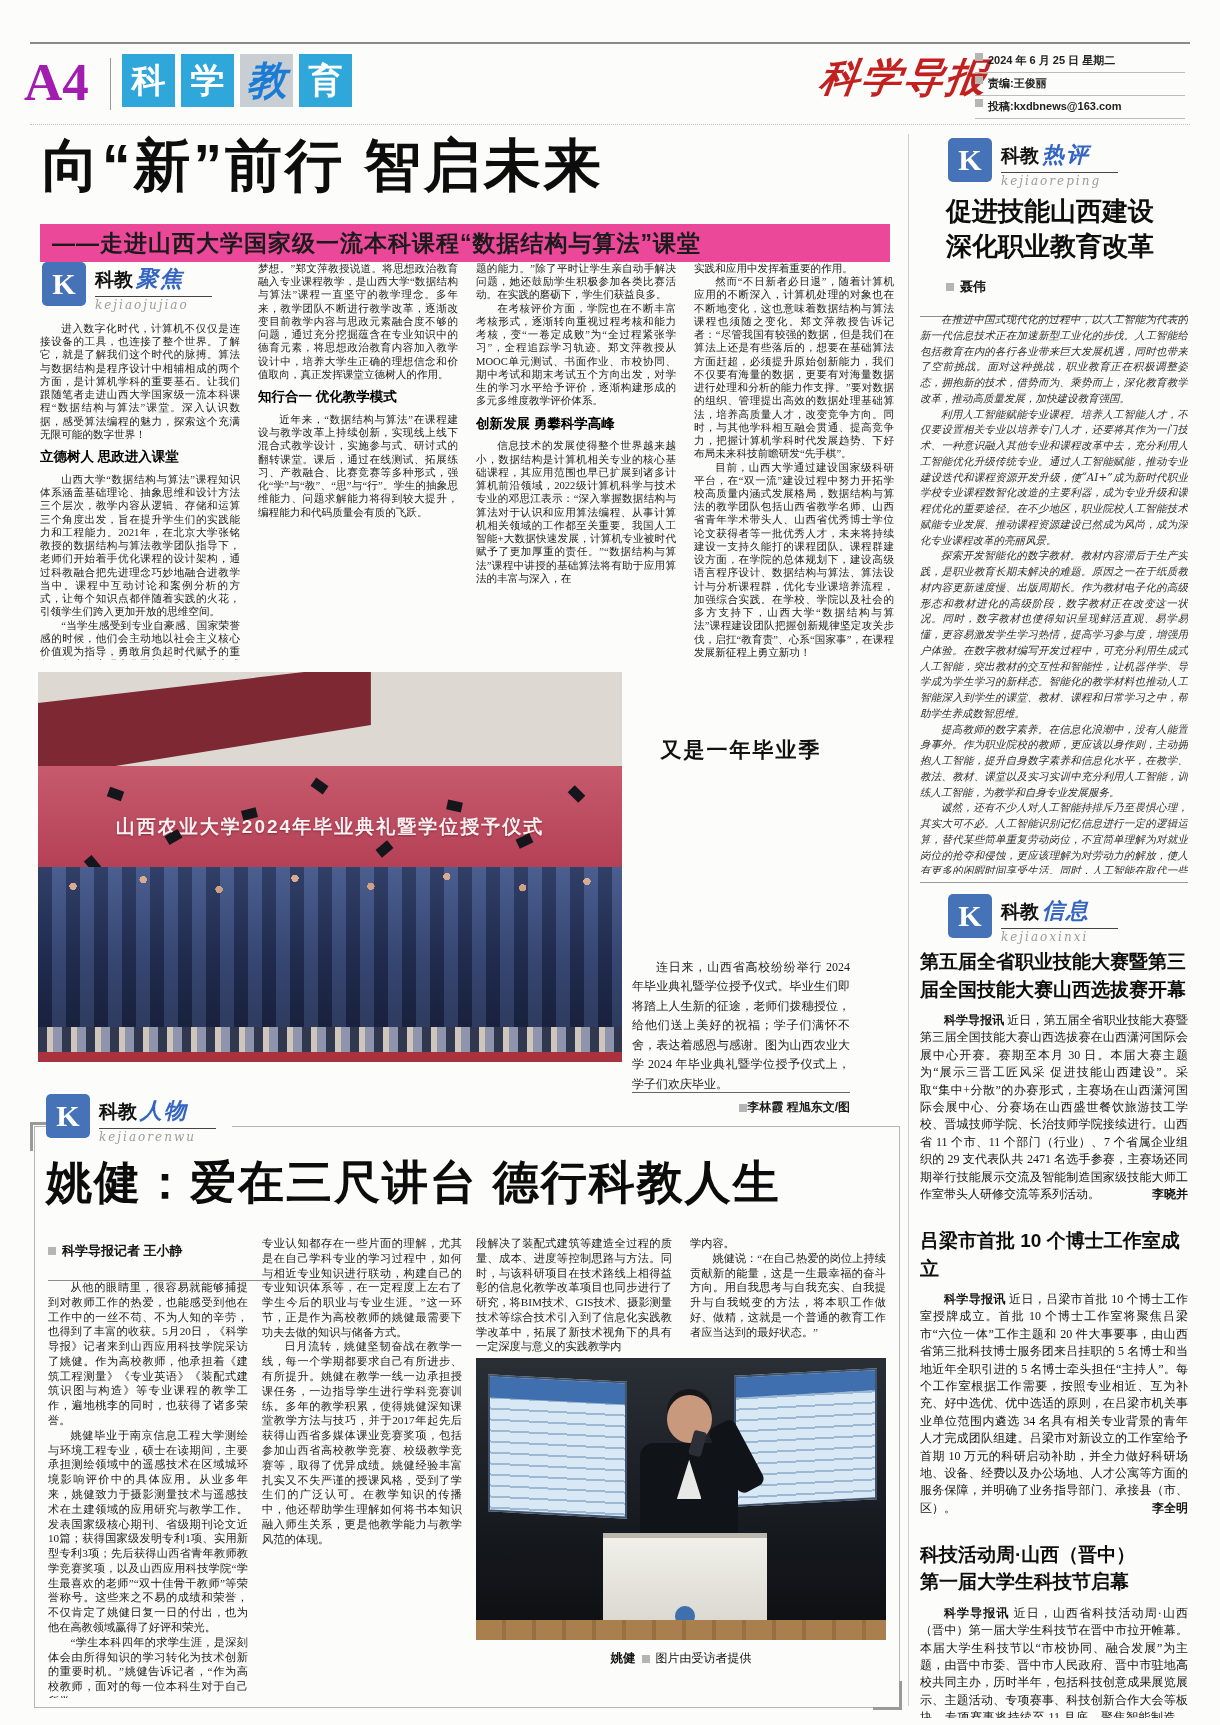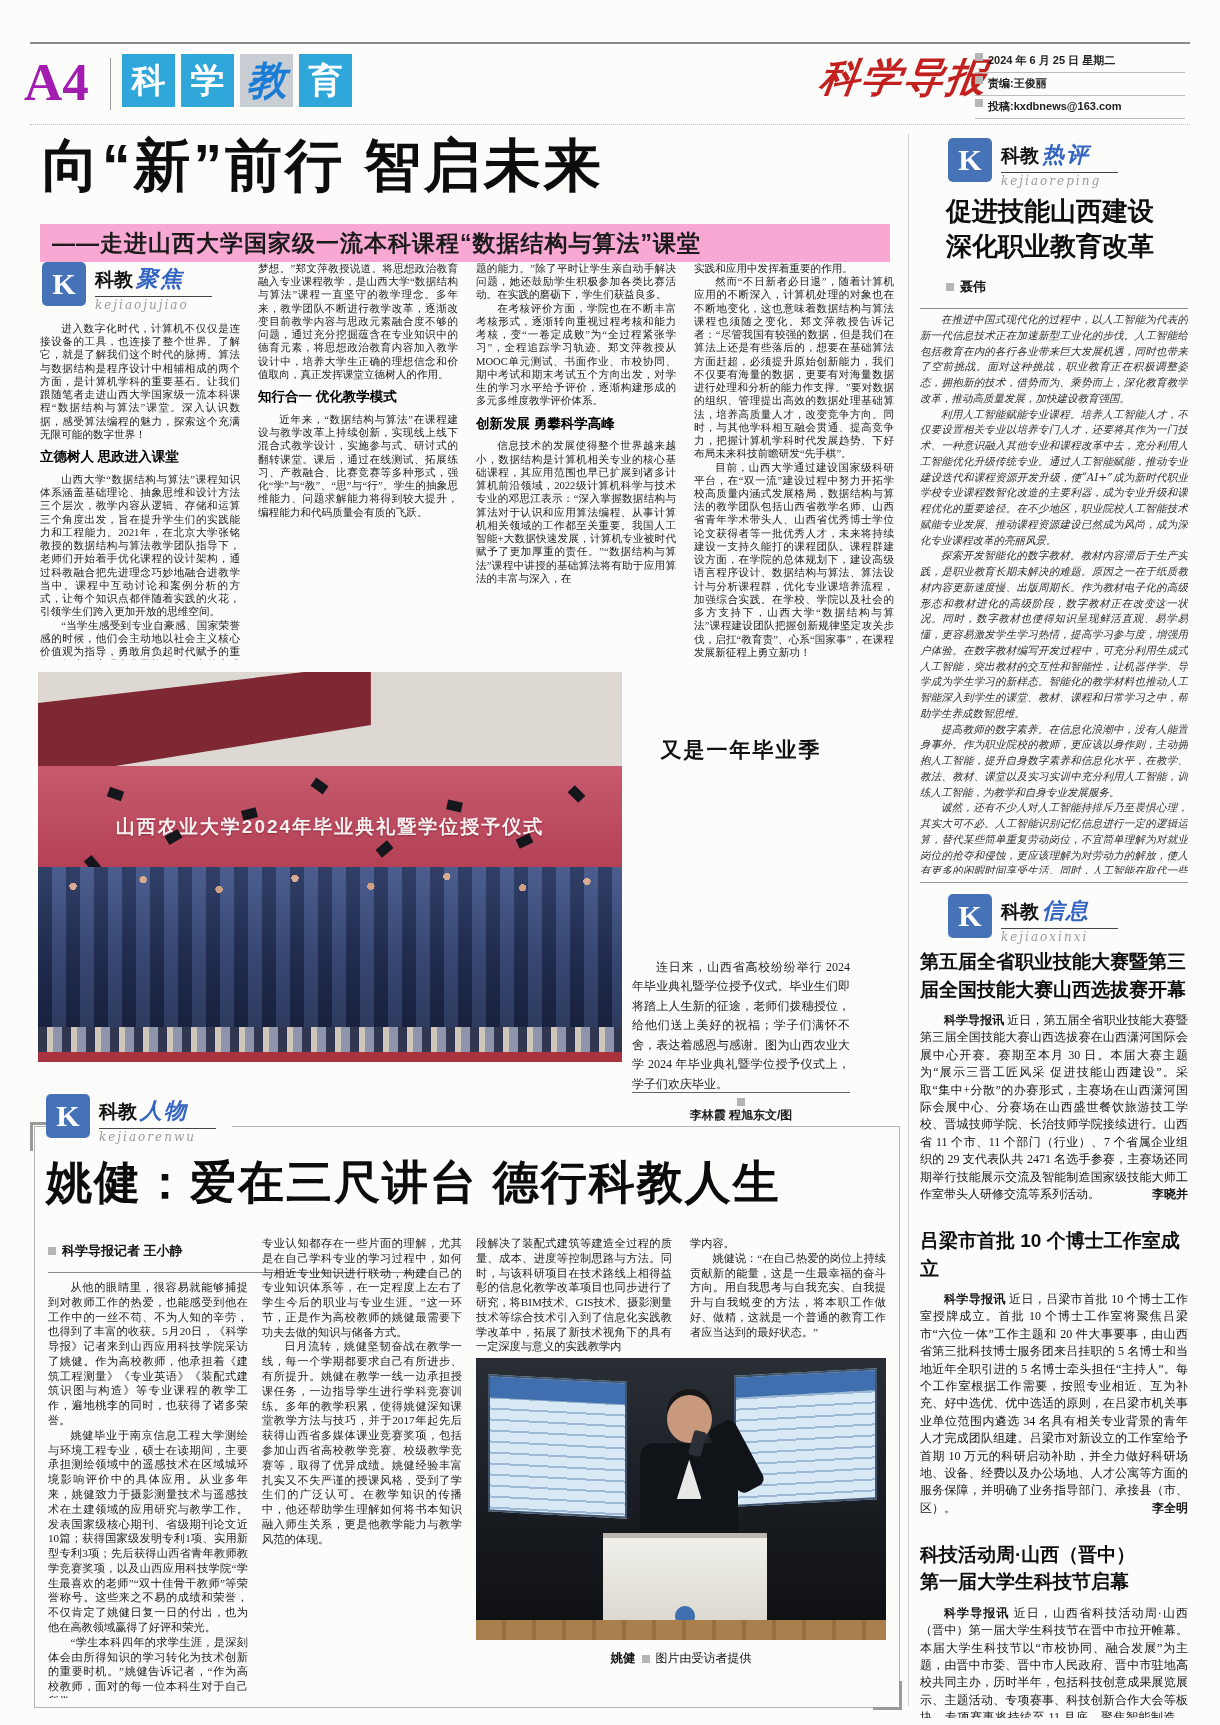--- a/index.html
+++ b/index.html
@@ -24,21 +24,21 @@
   .sq{display:inline-block;width:8px;height:8px;background:#b5b5b5;flex:0 0 auto;}
   
   .colflow{position:absolute;overflow:hidden;text-align:justify;font-family:"Liberation Serif",serif;color:#1c1c1c;}
   .colflow p{margin:0;}
   .flow-p{text-indent:2em;}
   .flow-c{text-indent:0;}
   .flow-h{font-family:"Liberation Sans",sans-serif;font-weight:bold;font-size:13.5px;margin:8px 0 7px 0;color:#000;}
   
   .headline{left:42px;top:128px;width:830px;font-size:57px;font-weight:900;letter-spacing:3px;color:#0d0d0d;
         font-family:"Liberation Sans",sans-serif;}
-  .subtitle-band{left:40px;top:224px;width:850px;height:38px;background:#f9a8d4;display:flex;align-items:center;}
+  .subtitle-band{left:40px;top:224px;width:850px;height:38px;background:#ec4899;display:flex;align-items:center;}
   .subtitle-band span{font-size:23px;font-weight:600;color:#1b1b1b;padding-left:12px;letter-spacing:1px;}
   .maincol{font-size:10.6px;line-height:1.25;}
   #m-col1{left:40px;top:322px;width:200px;height:338px;}
   #m-col2{left:258px;top:262px;width:200px;height:398px;}
   #m-col3{left:476px;top:262px;width:200px;height:398px;}
   #m-col4{left:694px;top:262px;width:200px;height:398px;}
   
   .badge{display:flex;align-items:flex-start;z-index:3;}
   .badge-k{width:44px;height:44px;background:#4673b8;border-radius:5px;color:#fff;
         font-family:"Liberation Serif",serif;font-weight:bold;font-size:30px;display:flex;
@@ -72,28 +72,28 @@
           repeating-linear-gradient(90deg,rgba(10,16,40,.35) 0 14px,rgba(90,110,160,.25) 14px 28px),
           linear-gradient(180deg,#46598a 0%,#2c3a63 55%,#202a49 100%);}
   .legs{position:absolute;left:0;bottom:0;width:100%;height:9%;
         background:repeating-linear-gradient(90deg,#30374f 0 9px,#cfc5b8 9px 15px,#8d94ab 15px 24px);}
   .carpet{position:absolute;left:0;bottom:0;width:100%;height:2.5%;background:#a8323e;}
   
   .grad-title{left:632px;top:736px;width:218px;text-align:center;font-size:21px;font-weight:600;
         letter-spacing:2px;color:#111;font-family:"Liberation Sans",sans-serif;}
   #grad-caption{left:632px;top:958px;width:218px;font-size:12px;line-height:1.62;}
   .credit{display:flex;justify-content:flex-end;align-items:center;font-weight:bold;
-        font-family:"Liberation Sans",sans-serif;margin-top:4px;flex-direction:column;}
+        font-family:"Liberation Sans",sans-serif;margin-top:4px;}
   .cap-rule{left:632px;top:1092px;width:218px;height:1px;background:#666;}
   
   .v-div{left:908px;top:134px;width:1px;height:1572px;background:#cfcfcf;}
   .rp-title{left:946px;top:194px;width:244px;font-size:26px;font-weight:800;line-height:1.35;
         white-space:pre-line;color:#0e0e0e;font-family:"Liberation Sans",sans-serif;}
   .author-row{display:flex;align-items:center;gap:6px;font-size:13px;font-weight:bold;
-        font-family:"Liberation Sans",sans-serif;border-bottom:1px solid #8d8d8d;padding-bottom:12px;}
+        font-family:"Liberation Sans",sans-serif;border-bottom:1px solid #8d8d8d;padding-bottom:20px;}
   #rp-author{left:920px;top:278px;width:268px;}
   #rp-author .sq{margin-left:26px;}
   #rp-body{left:920px;top:312px;width:268px;height:562px;font-family:"DejaVu Serif",serif;
         font-style:italic;font-size:10.5px;line-height:1.5;color:#2e2e2e;}
   .mid-rule{left:920px;top:882px;width:268px;height:1px;background:#9a9a9a;}
   
   #info-items{left:920px;top:948px;width:268px;height:770px;overflow:hidden;}
   .info-item{margin-bottom:24px;}
   .info-title{font-size:19px;font-weight:800;line-height:1.45;white-space:pre-line;color:#0e0e0e;
         font-family:"Liberation Sans",sans-serif;margin-bottom:9px;}

